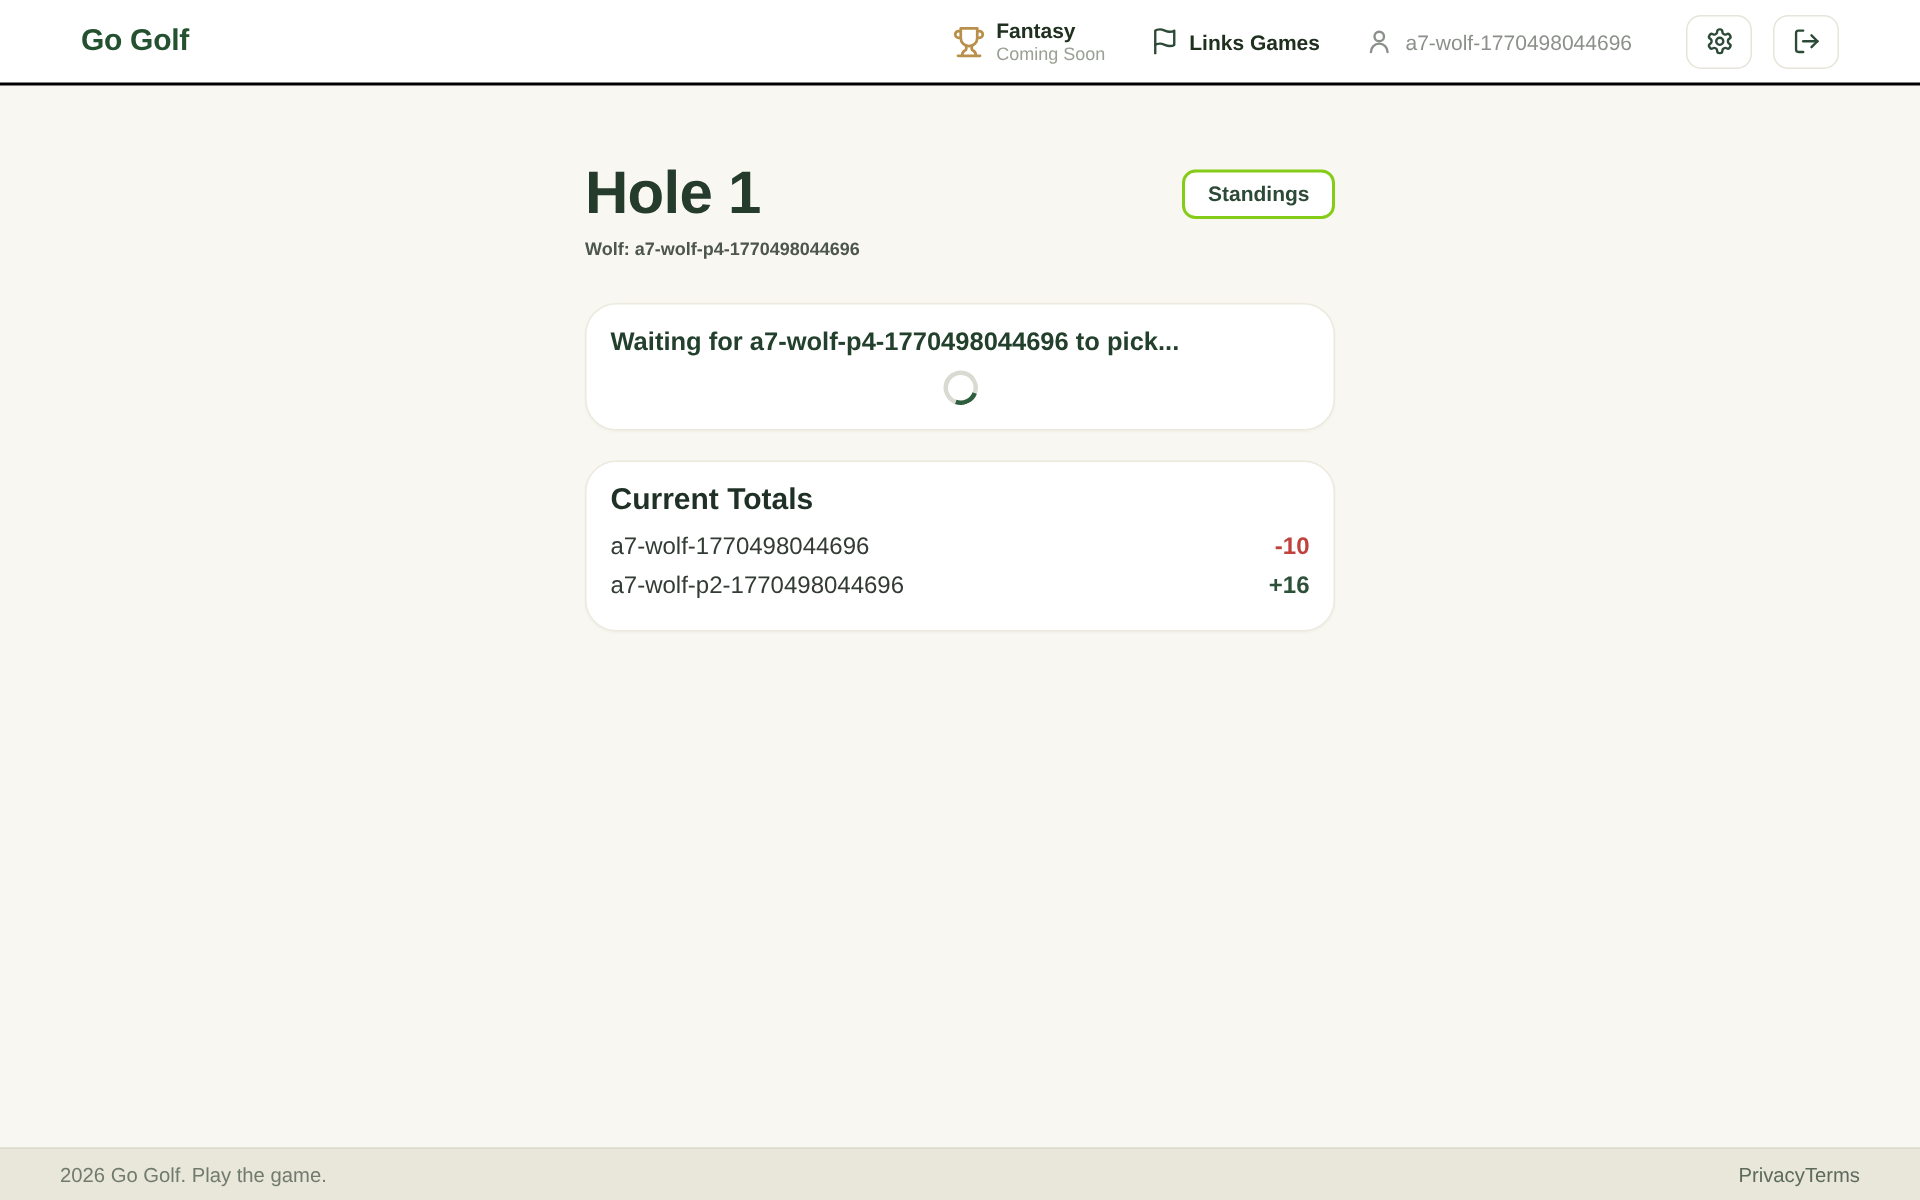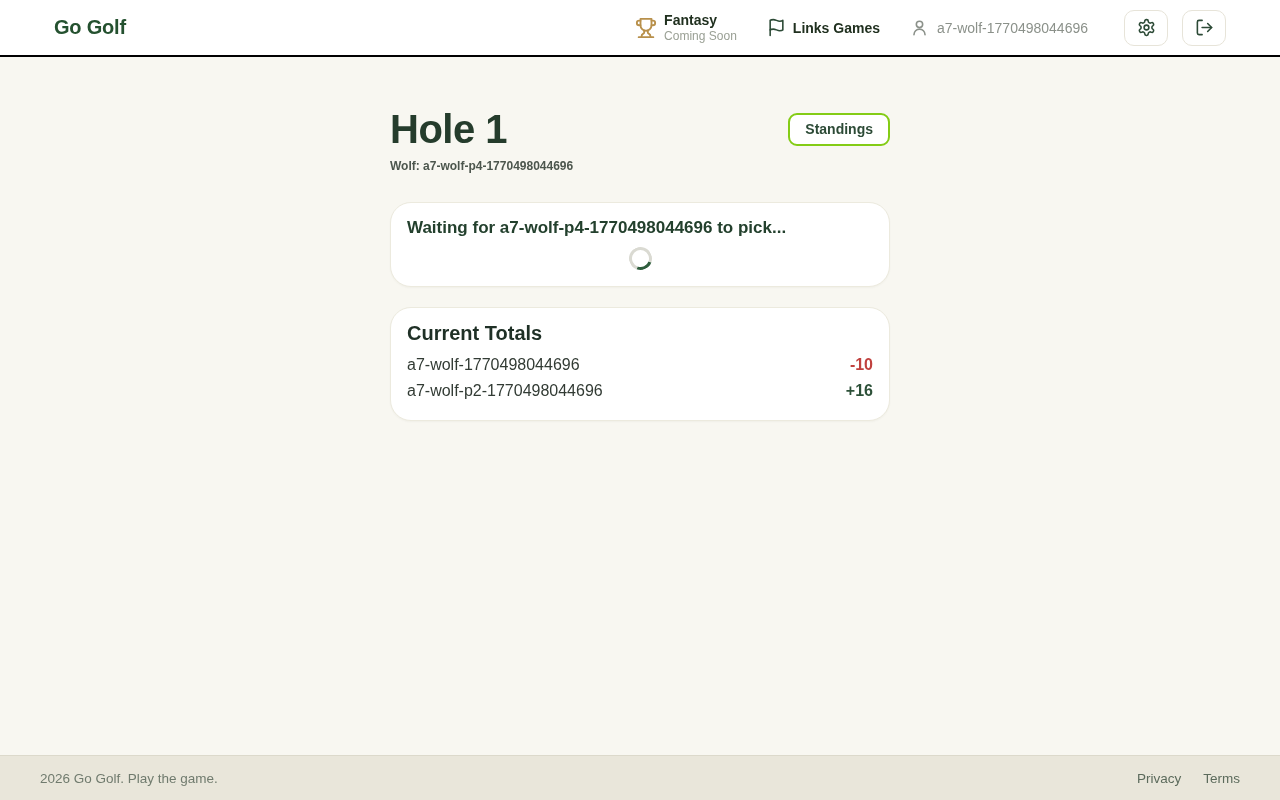--- a/index.html
+++ b/index.html
@@ -130,30 +130,30 @@
   }
   .player-name { color: #323b34; }
   .player-score { font-weight: 700; }
   .negative { color: #c0413e; }
   .positive { color: #2c5038; }
   .neutral  { color: #2c5038; }
 
   
   .footer {
     flex: 0 0 auto;
-    height: 45px;
+    height: 35px;
     background: #e9e6da;
     border-top: 1px solid #dcd9cb;
     display: flex;
     align-items: center;
     justify-content: space-between;
     padding: 0 40px;
   }
   .footer-copy { font-size: 13.5px; color: #707b6e; }
-  .footer-links { display: flex; gap: 22px; }
+  .footer-links { display: flex; }
   .footer-link { font-size: 13.5px; color: #5c6b5c; text-decoration: none; cursor: pointer; }
 
   svg { display: block; }
 </style>
 </head>
 <body>
 
 <header class="header">
   <div class="brand">Go Golf</div>
 

